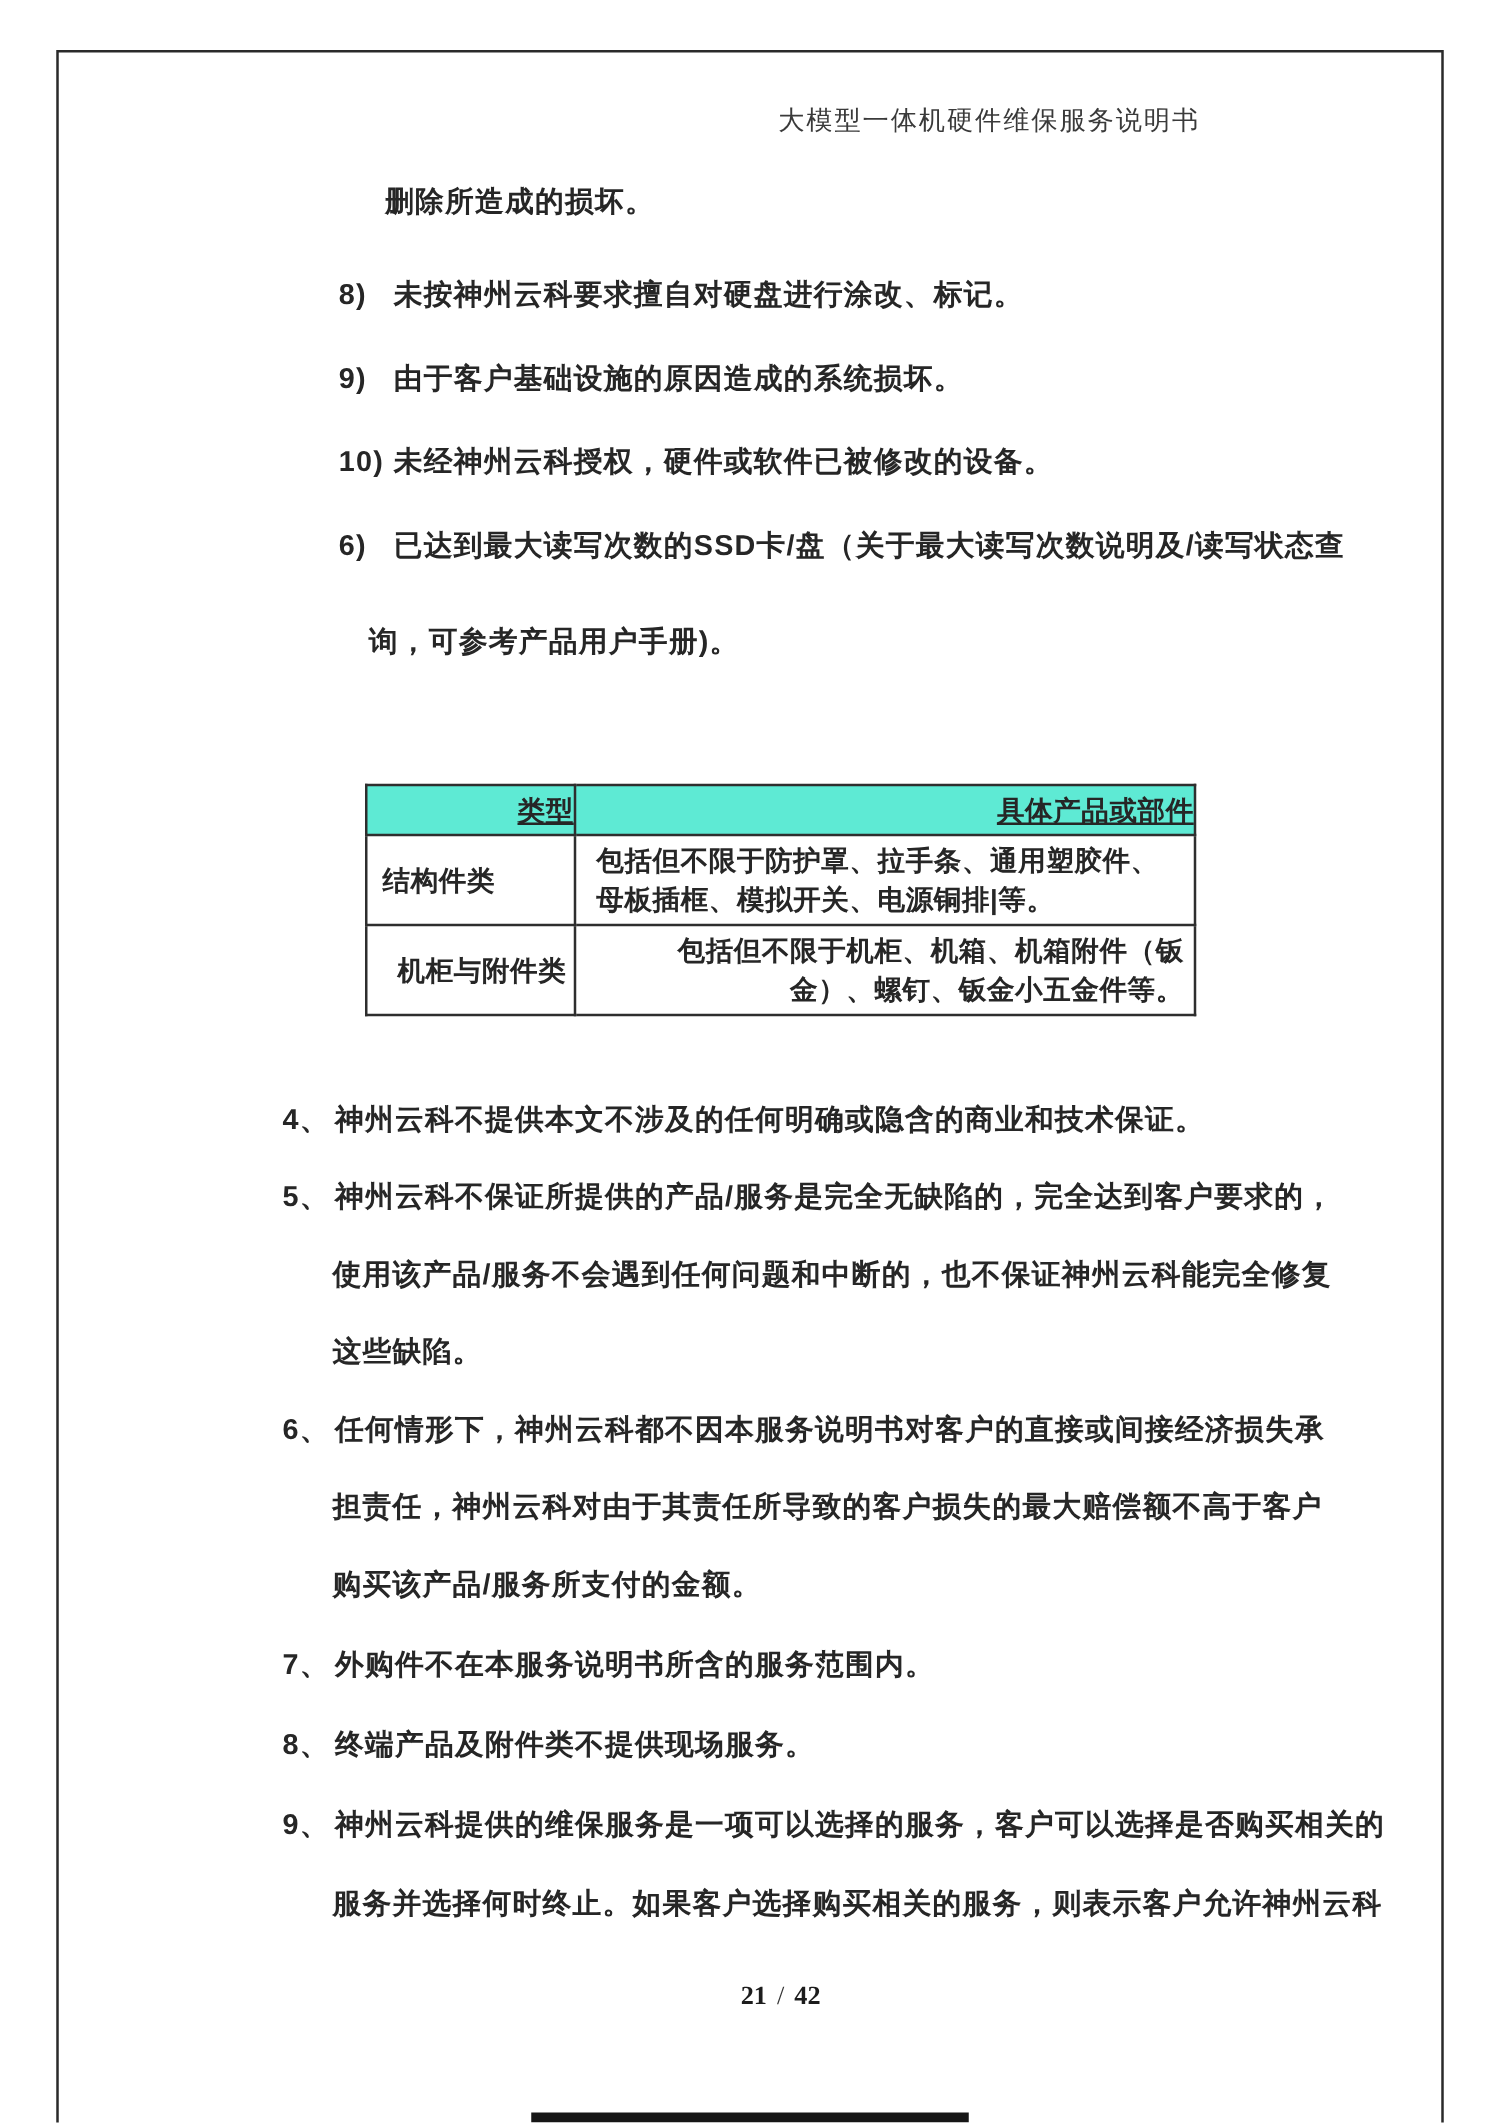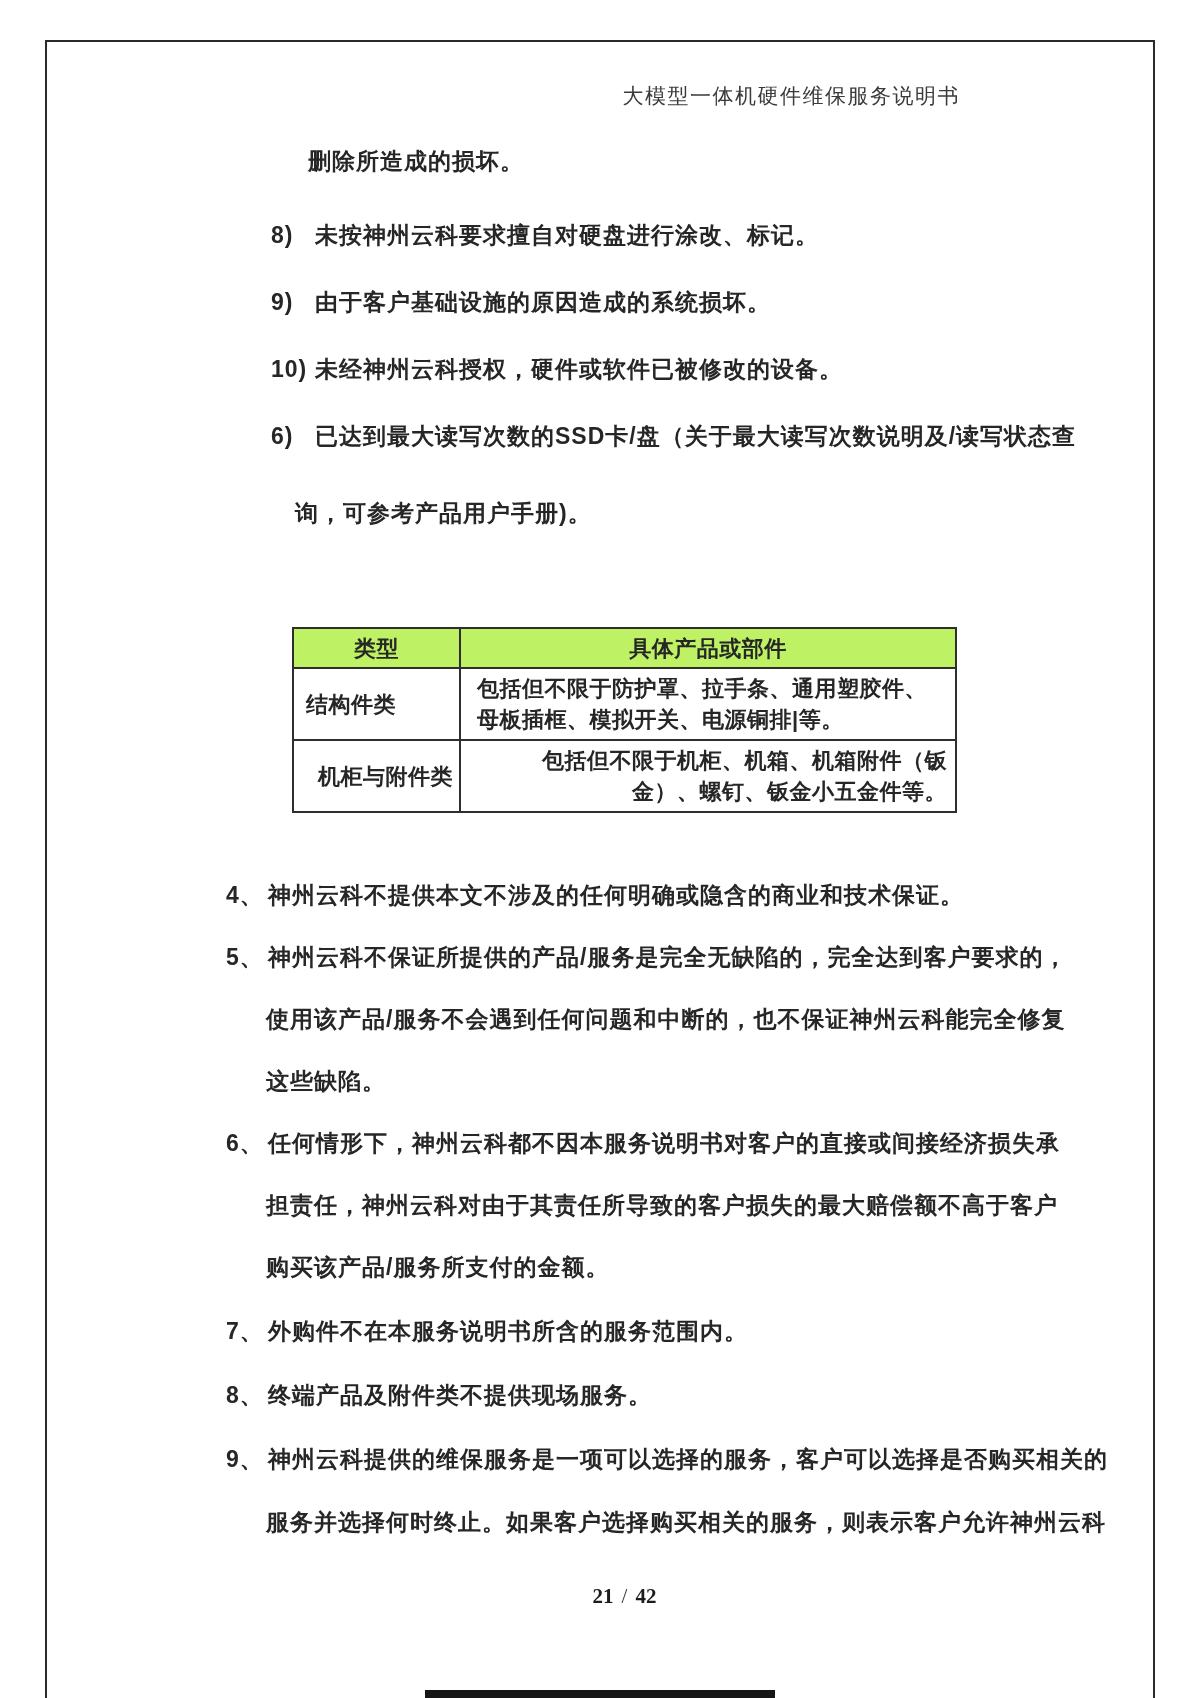--- a/index.html
+++ b/index.html
@@ -53,25 +53,26 @@
     font-weight:600;
     letter-spacing:0.5px;
     color:#262626;
   }
   .doc-table td,.doc-table th{
     border:2px solid #2e2e2e;
     vertical-align:middle;
     line-height:31px;
   }
   .doc-table th{
-    background:#bef264;
+    background:#5eead4;
     height:38px;
     font-weight:700;
-    text-align:center;
+    text-align:right;
     padding:0;
+    text-decoration:underline;
   }
   .col-type{width:165px;}
   .cell-type{
     padding:2px 6px 2px 12px;
     font-weight:600;
   }
   .cell-desc{
     padding:4px 8px 4px 16px;
     font-weight:600;
   }

